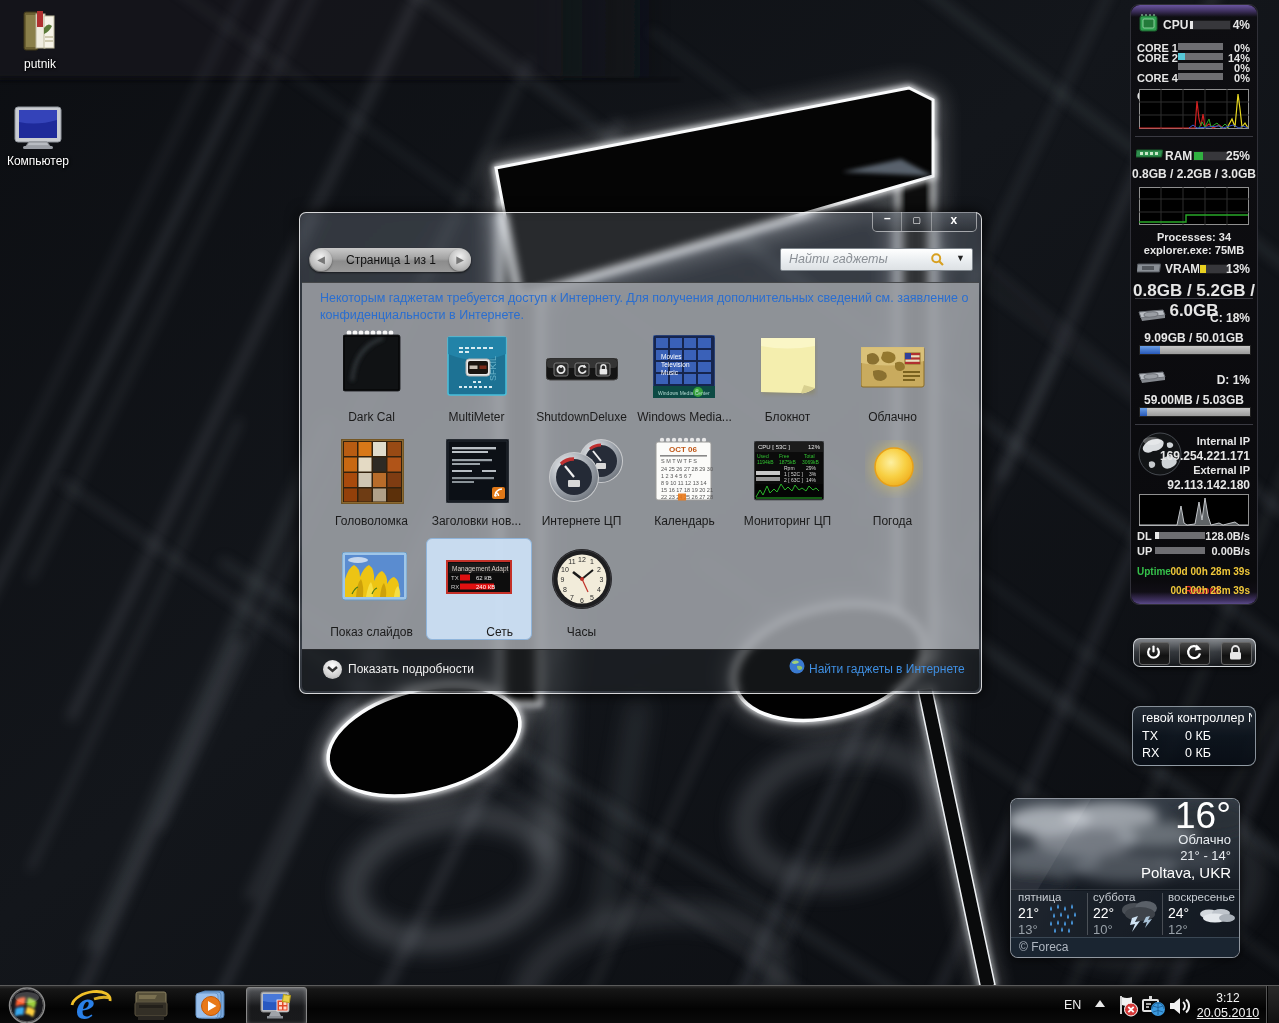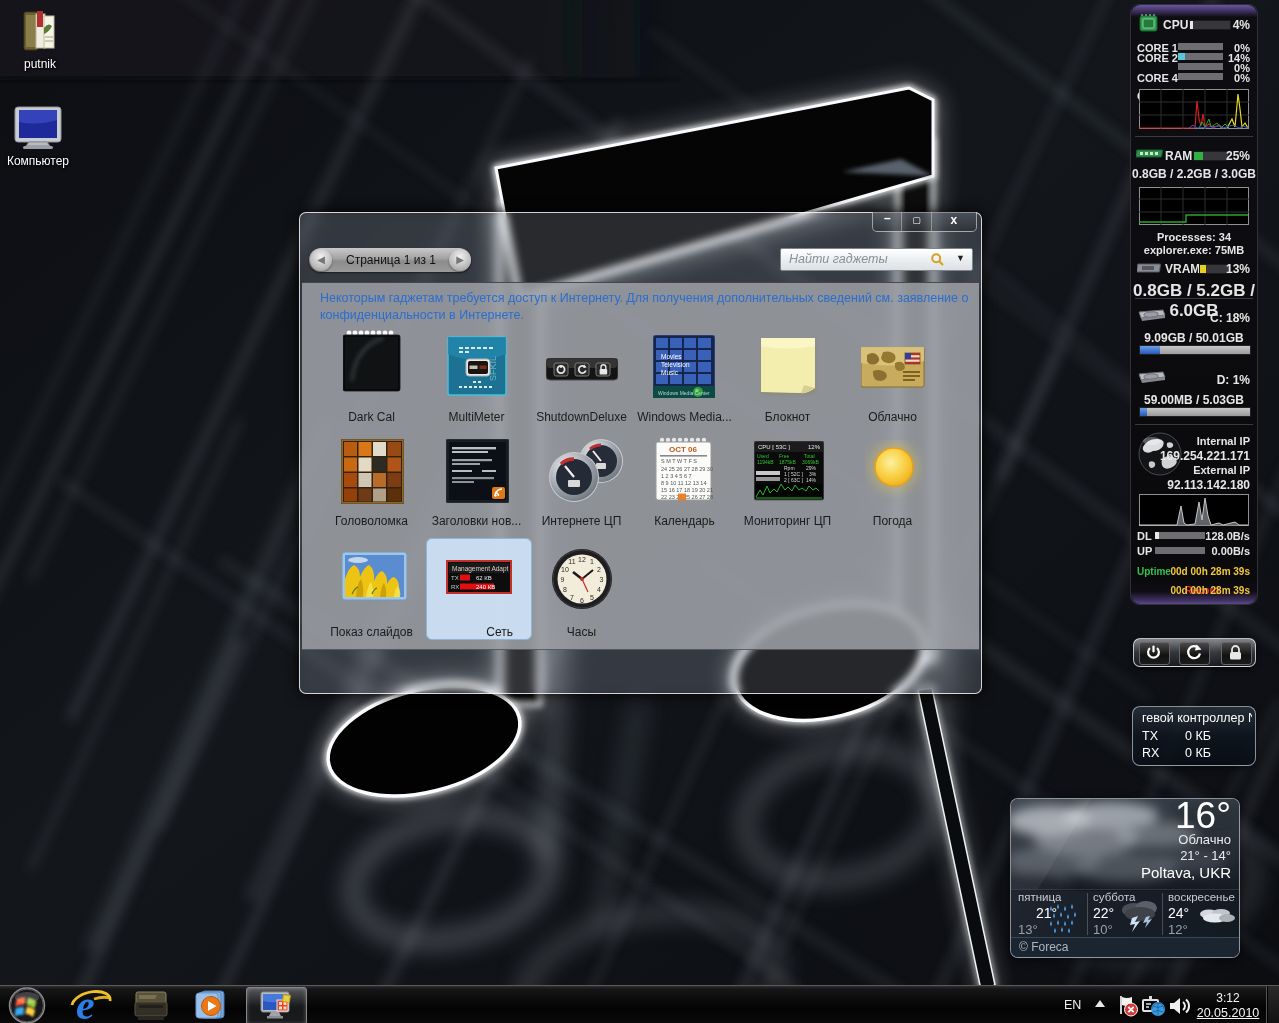--- a/index.html
+++ b/index.html
@@ -493,20 +493,33 @@
     <div style="position:absolute;left:122px;top:231px;width:105px;text-align:center;">Заголовки нов...</div>
     <div style="position:absolute;left:227px;top:231px;width:105px;text-align:center;">Интернете ЦП</div>
     <div style="position:absolute;left:330px;top:231px;width:105px;text-align:center;">Календарь</div>
     <div style="position:absolute;left:433px;top:231px;width:105px;text-align:center;">Мониторинг ЦП</div>
     <div style="position:absolute;left:538px;top:231px;width:105px;text-align:center;">Погода</div>
     <div style="position:absolute;left:17px;top:342px;width:105px;text-align:center;">Показ слайдов</div>
     <div style="position:absolute;left:106px;top:342px;width:105px;text-align:right;">Сеть</div>
     <div style="position:absolute;left:227px;top:342px;width:105px;text-align:center;">Часы</div>
   </div>
 
+  <div class="abs" style="left:2px;top:436px;width:677px;height:42px;background:rgba(8,10,12,0.58);border-radius:0 0 5px 5px;">
+    <div style="position:absolute;left:21px;top:11px;width:19px;height:19px;border-radius:50%;background:radial-gradient(circle at 50% 30%,#ffffff,#cfcfcf 65%,#9f9f9f);"></div>
+    <svg style="position:absolute;left:25px;top:17px" width="11" height="8" viewBox="0 0 11 8">
+          <path d="M1,1 L5.5,5 L10,1" fill="none" stroke="#333" stroke-width="2.4"></path>
+        </svg>
+    <div style="position:absolute;left:46px;top:13px;font-size:12px;color:#efefef;">Показать подробности</div>
+    <svg style="position:absolute;left:487px;top:9px" width="16" height="16" viewBox="0 0 16 16">
+          <circle cx="8" cy="8" r="7.5" fill="#3a7ad0"></circle>
+          <path d="M3,4 q3,-2.5 6,-1 q2,1.5 -1,2.5 q-3,1 -5,-0.5 Z" fill="#9fd07a"></path>
+          <path d="M8,8 q3,-1 5,1 q1,2 -2,3 q-3,0.5 -3,-4 Z" fill="#8fc06a"></path>
+        </svg>
+    <div style="position:absolute;left:507px;top:13px;font-size:12px;color:#3f8fe2;">Найти гаджеты в Интернете</div>
+  </div>
 </div>
 
 <div class="abs" id="sysmon" style="left:1130px;top:4px;width:126px;height:599px;background:linear-gradient(#0e0e12 0%,#0a0a0d 96%,#16121e 100%);border:1px solid #303038;border-radius:9px;color:#e6e6e6;font-size:11px;font-weight:bold;">
   <div style="position:absolute;left:0;top:0;width:126px;height:12px;border-radius:9px 9px 0 0;background:linear-gradient(#6a55a0,#3a2d58 55%,rgba(20,16,32,0));"></div>
   <div style="position:absolute;left:0;bottom:0;width:126px;height:12px;border-radius:0 0 9px 9px;background:linear-gradient(rgba(20,16,32,0),#3f3160 70%,#5a4a88);"></div>
 
   <svg style="position:absolute;left:7px;top:9px" width="22" height="20" viewBox="0 0 22 20">
     <rect x="2" y="2" width="17" height="15" rx="2" fill="#2f9e4f" stroke="#1a5c2c"></rect>
     <rect x="5" y="5" width="11" height="9" rx="1" fill="#237a3a" stroke="#9fe0af" stroke-width="0.8"></rect>
     <g stroke="#9fe0af" stroke-width="1">
@@ -691,21 +704,21 @@
     <path d="M0,0 L80,0 L26,92 L0,92 Z" fill="#ffffff" opacity="0.06"></path>
   </svg>
   <div style="position:absolute;right:8px;top:-4px;font-size:37px;color:#fff;">16°</div>
   <div style="position:absolute;right:8px;top:33px;font-size:13px;color:#e8ecf0;">Облачно</div>
   <div style="position:absolute;right:8px;top:49px;font-size:13px;color:#e8ecf0;">21°  -  14°</div>
   <div style="position:absolute;right:8px;top:65px;font-size:15px;color:#fff;">Poltava, UKR</div>
   <div style="position:absolute;left:0;top:90px;width:228px;height:48px;background:rgba(16,22,30,0.45);border-top:1px solid rgba(255,255,255,0.12);">
     <div style="position:absolute;left:76px;top:3px;width:1px;height:42px;background:rgba(255,255,255,0.22);"></div>
     <div style="position:absolute;left:151px;top:3px;width:1px;height:42px;background:rgba(255,255,255,0.22);"></div>
     <div style="position:absolute;left:7px;top:1px;font-size:11.5px;color:#c8cdd3;">пятница</div>
-    <div style="position:absolute;left:25px;top:15px;font-size:14px;color:#fff;">21°</div>
+    <div style="position:absolute;left:7px;top:15px;font-size:14px;color:#fff;">21°</div>
     <div style="position:absolute;left:7px;top:32px;font-size:13px;color:#98a0a8;">13°</div>
     <svg style="position:absolute;left:34px;top:12px" width="38" height="32" viewBox="0 0 38 32">
       <g fill="#4a9ae0">
             <path d="M6,4 q2,4 0,5 q-2,-1 0,-5Z"></path>
             <path d="M13,2 q2,4 0,5 q-2,-1 0,-5Z"></path>
             <path d="M20,4 q2,4 0,5 q-2,-1 0,-5Z"></path>
             <path d="M27,2 q2,4 0,5 q-2,-1 0,-5Z"></path>
             <path d="M9,11 q2,4 0,5 q-2,-1 0,-5Z"></path>
             <path d="M16,10 q2,4 0,5 q-2,-1 0,-5Z"></path>
             <path d="M23,12 q2,4 0,5 q-2,-1 0,-5Z"></path>

